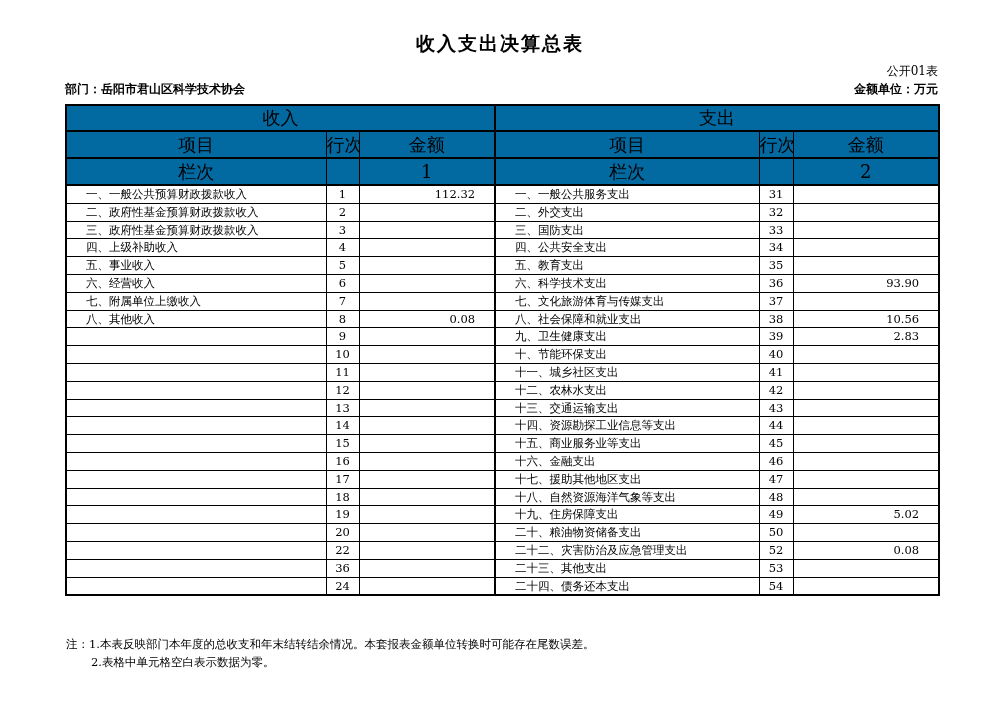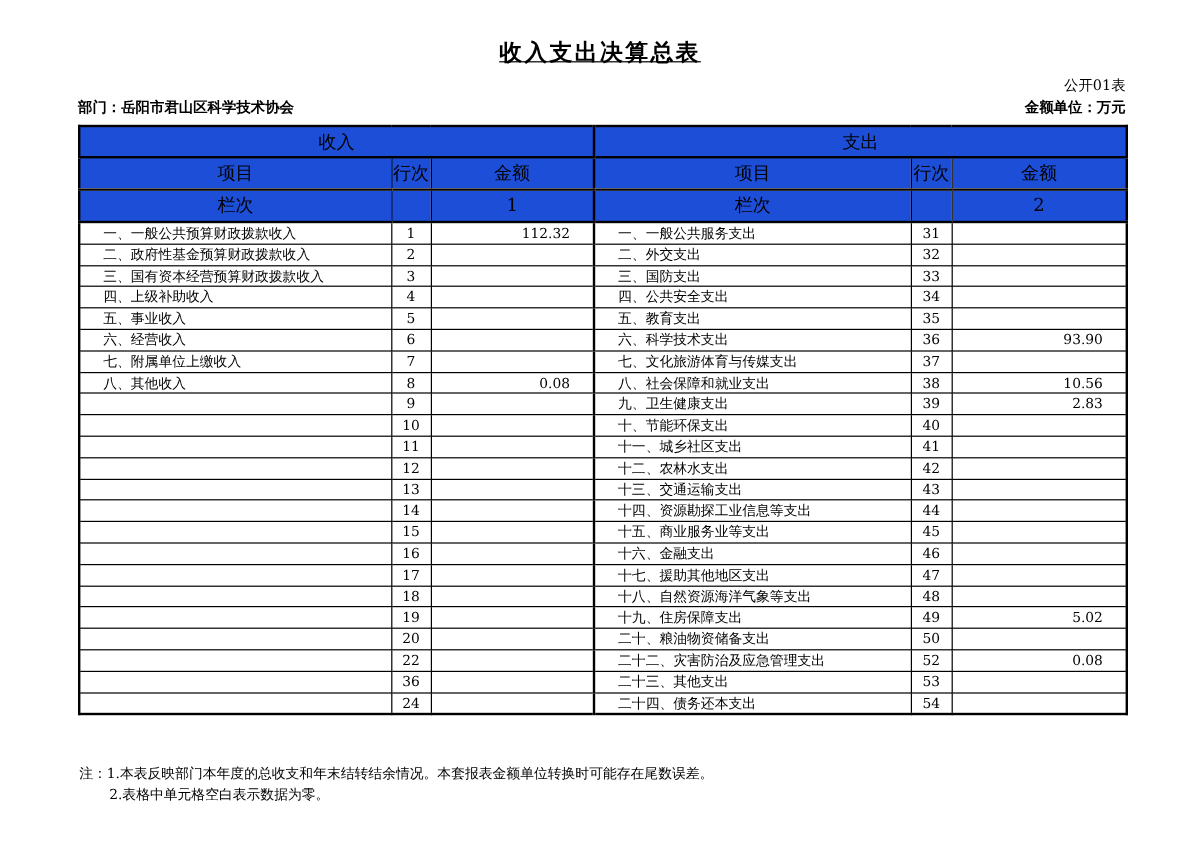--- a/index.html
+++ b/index.html
@@ -6,21 +6,21 @@
   body {
     width:1000px; height:706px;
     font-family:"DejaVu Serif","Liberation Serif",serif;
     color:#000;
     position:relative;
   }
   .page { position:absolute; inset:0; width:1000px; height:706px; background:#fff; }
 
   .title {
     position:absolute; top:31px; left:0; width:100%;
-    text-align:center; font-size:19px; font-weight:bold; letter-spacing:2px;text-decoration:underline;
+    text-align:center; font-size:19px; font-weight:bold; letter-spacing:2px;
   }
   .table-code {
     position:absolute; top:63px; right:62px; font-size:12px;
   }
   .meta-row {
     position:absolute; top:81px; left:65px; width:873px;
     display:flex; justify-content:space-between; font-size:12px;font-weight:bold;
   }
 
   table.summary {
@@ -29,23 +29,23 @@
     border:2px solid #000;
   }
   td {
     border:1px solid #000;
     overflow:hidden; white-space:nowrap;
     padding:0;
     font-size:11.5px;
     line-height:1.1;
   }
   thead td {
-    background:#1d4ed8;
+    background:#0369a1;
     text-align:center;
-    font-size:15px;
+    font-size:18px;
     height:25px;
     border-bottom-width:2px;
   }
   tr.banner td { height:24px; }
   tbody td { height:16.8px; background:#fff; }
   td.item { text-align:left; padding-left:19px;margin-left:25px; }
   td.num  { text-align:center; }
   td.amt  { text-align:right; padding-right:19px; }
   td.mid  { border-left-width:2px; }
 
@@ -113,21 +113,21 @@
     <tr>
       <td class="item">二、政府性基金预算财政拨款收入</td>
       <td class="num">2</td>
       <td class="amt"></td>
       <td class="item mid">二、外交支出</td>
       <td class="num">32</td>
       <td class="amt"></td>
     </tr>
 
     <tr>
-      <td class="item">三、国有资本经营预算财政拨款收入</td>
+      <td class="item">三、政府性基金预算财政拨款收入</td>
       <td class="num">3</td>
       <td class="amt"></td>
       <td class="item mid">三、国防支出</td>
       <td class="num">33</td>
       <td class="amt"></td>
     </tr>
 
     <tr>
       <td class="item">四、上级补助收入</td>
       <td class="num">4</td>

